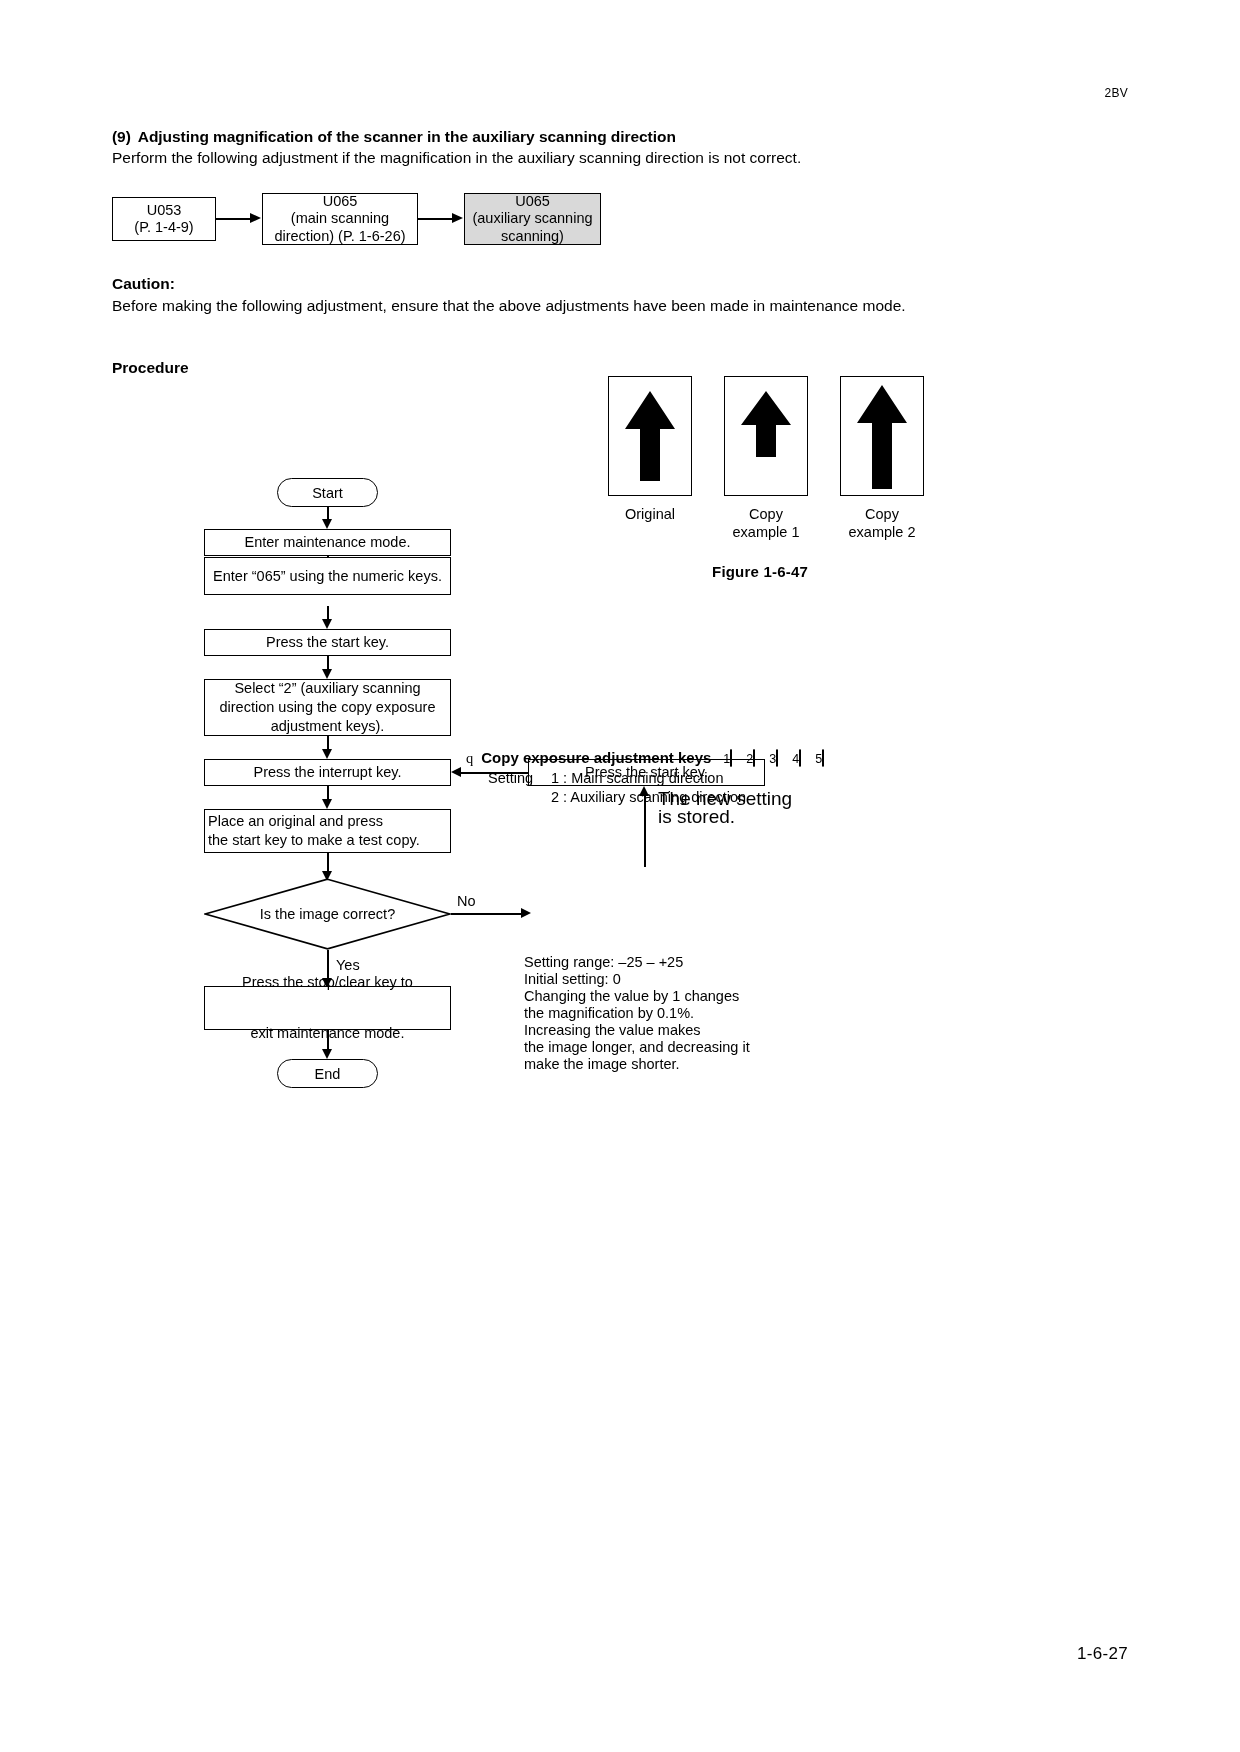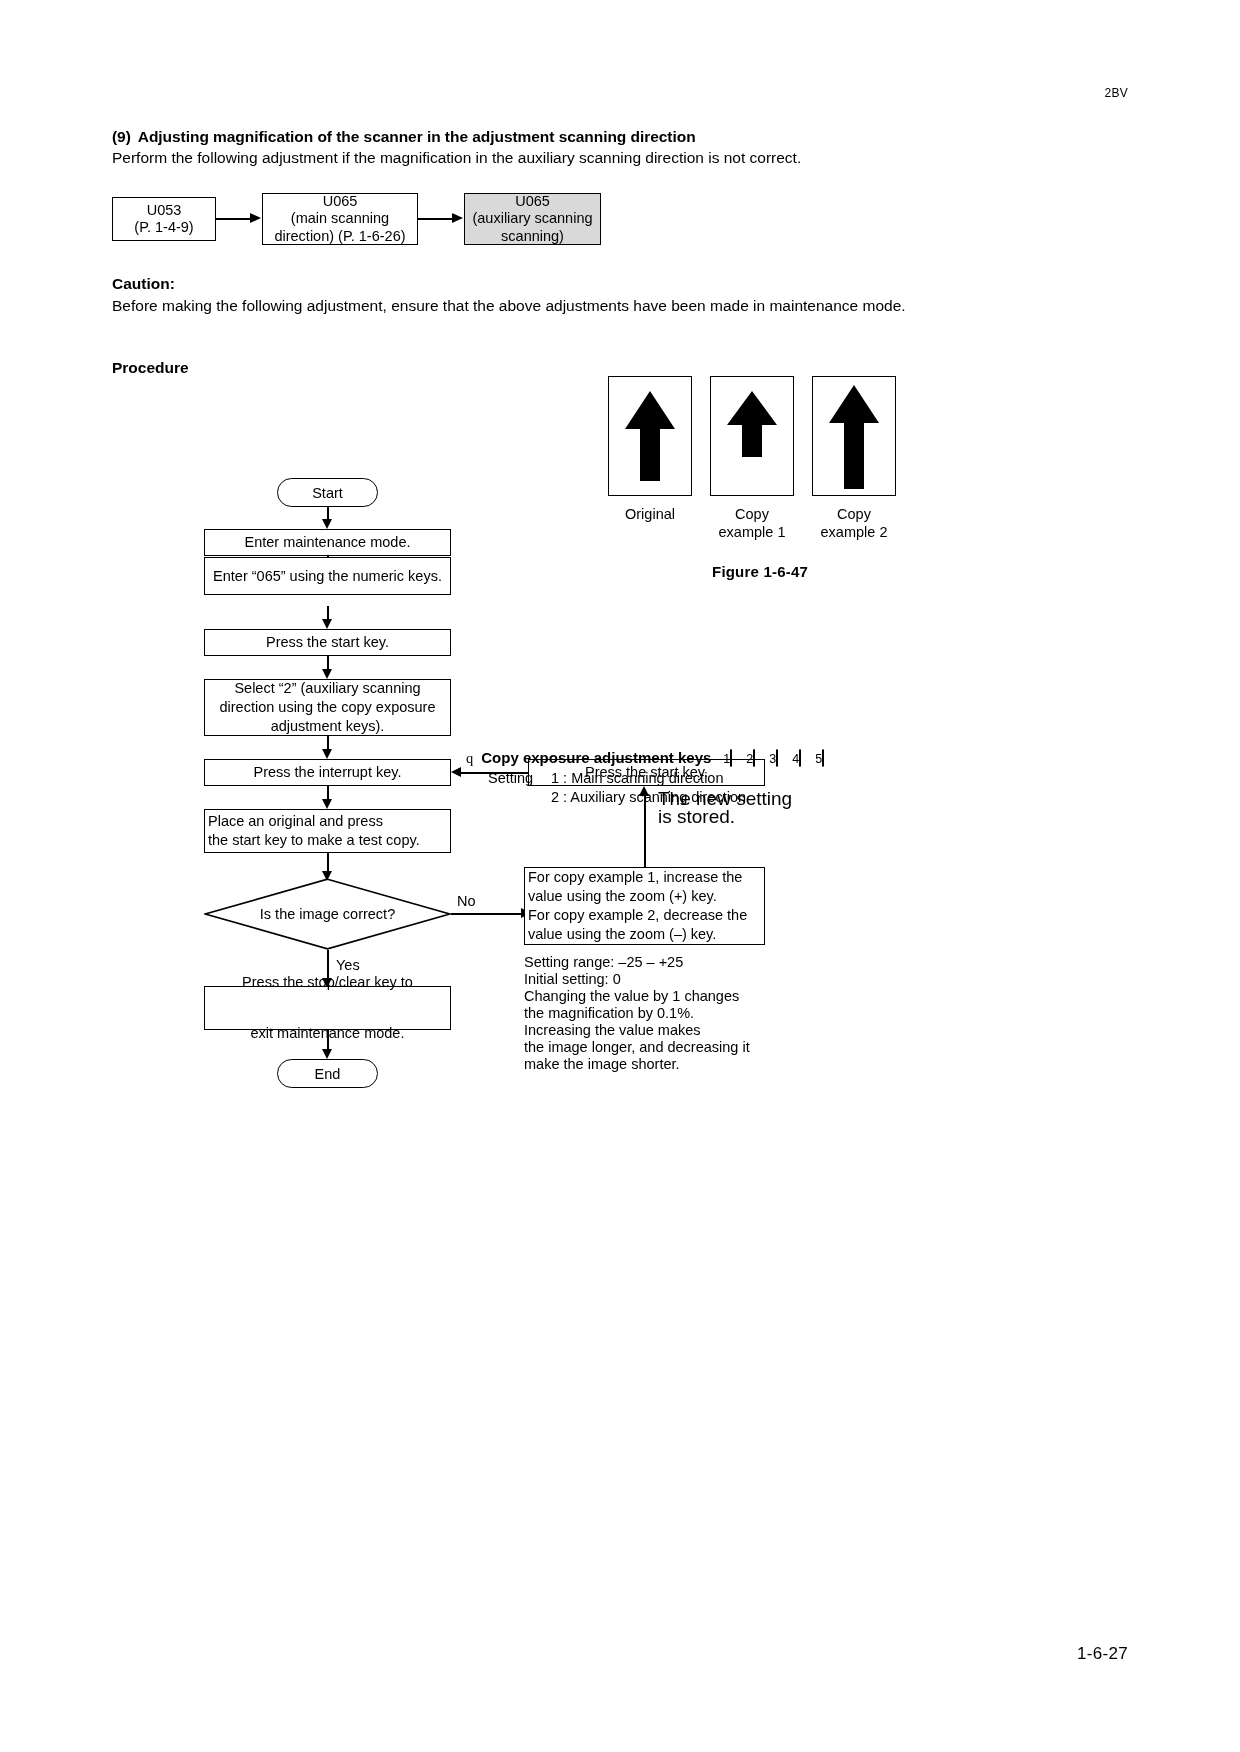--- a/index.html
+++ b/index.html
@@ -108,21 +108,21 @@
   
   .proc-label {
     position: absolute;
     left: 112px; top: 359px;
     font-size: 15.5px;
     font-weight: bold;
   }
 
   
   .fig-area { position: absolute; left: 608px; top: 376px; }
-  .fig-row { display: flex; gap: 18px; align-items: flex-start; }
+  .fig-row { display: flex; gap: 32px; align-items: flex-start; }
   .fig-cell { width: 84px; }
   .fig-frame {
     width: 84px; height: 120px;
     border: 1.3px solid #000;
     background: #fff;
     position: relative;
     box-sizing: border-box;
   }
   .arrow-svg { position: absolute; left: 0; top: 0; }
   .fig-caption {
@@ -279,21 +279,21 @@
     white-space: pre-line;
   }
 </style>
 </head>
 <body>
 
 <div class="page-header">2BV</div>
 <div class="page-footer">1-6-27</div>
 
 <div class="sec-title">
-  <span class="num">(9)</span><span>Adjusting magnification of the scanner in the adjustment scanning direction</span>
+  <span class="num">(9)</span><span>Adjusting magnification of the scanner in the auxiliary scanning direction</span>
 </div>
 <div class="sec-intro">Perform the following adjustment if the magnification in the auxiliary scanning direction is not correct.</div>
 
 <div class="chain">
   <div class="chain-row">
     <div class="chain-box b1">
       <div>U053</div>
       <div>(P. 1-4-9)</div>
     </div>
     <div class="chain-arrow"></div>
@@ -425,26 +425,20 @@
     <span>Press the stop/clear key to</span>
     <span>exit maintenance mode.</span>
   </div>
   <div class="vline" style="left:327px; top:1030px; height:22px;"></div>
   <div class="arrow-down" style="left:322px; top:1049px;"></div>
 
   <div class="term" style="left:277px; top:1059px; width:101px; height:29px;">
     <span>End</span>
   </div>
 
-  <div class="fbox left-align" style="left:524px; top:867px; width:241px; height:78px; flex-direction:column; justify-content:center; align-items:flex-start;">
-    <span>For copy example 1, increase the</span>
-    <span>value using the zoom (+) key.</span>
-    <span>For copy example 2, decrease the</span>
-    <span>value using the zoom (–) key.</span>
-  </div>
 
   <div class="vline" style="left:644px; top:793px; height:74px;"></div>
   <div class="arrow-up" style="left:639px; top:786px;"></div>
 
   <div class="fbox" style="left:528px; top:759px; width:237px; height:27px;">
     <span>Press the start key.</span>
   </div>
 
   <div class="hline" style="left:461px; top:772px; width:67px;"></div>
   <div class="arrow-left" style="left:451px; top:767px;"></div>

